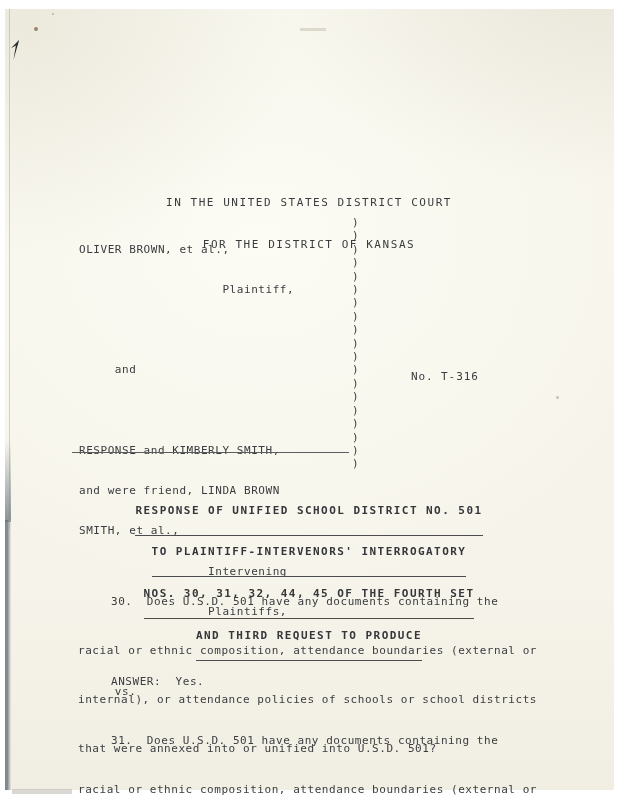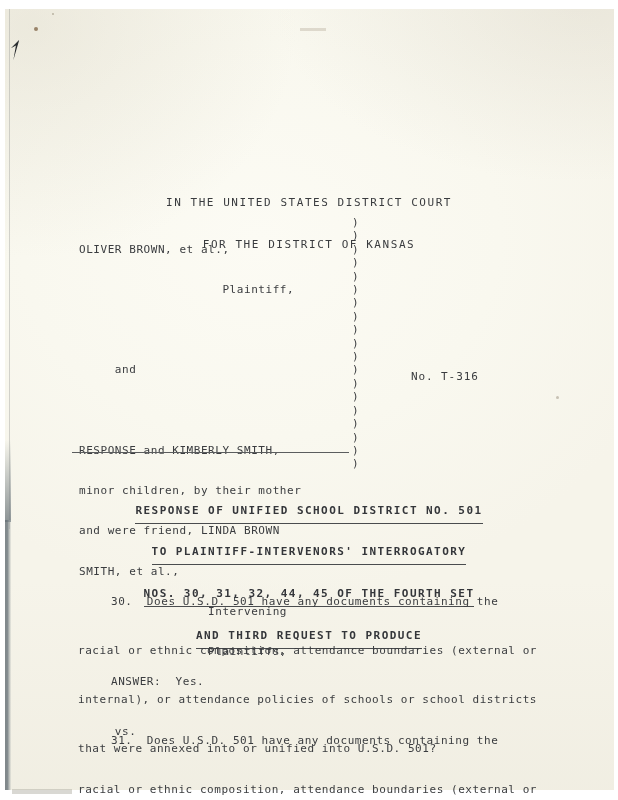--- a/index.html
+++ b/index.html
@@ -185,21 +185,21 @@
     text-align: center;
     letter-spacing: 1.45px;
     font-weight: 700;
     color: #34363a;
   }
   .doc-title div {
     line-height: 14.8px;
   }
   .doc-title span {
     border-bottom: 1.4px solid #4a4c4e;
-    padding-bottom: 6px;
+    padding-bottom: 18px;
   }
 
   .para30 { left: 78px; top: 561px; }
   .answer30 { left: 78px; top: 641px; }
   .para31 { left: 78px; top: 700px; }
 
   .body-block div { line-height: 16.2px; margin-top: 6px; }
   .indent { padding-left: 33px; }
 </style>
 </head>
@@ -233,21 +233,20 @@
     <div>FOR THE DISTRICT OF KANSAS</div>
   </div>
 
   <div class="tx caption-left">
     <div>OLIVER BROWN, et al.,</div>
     <div>                    Plaintiff,</div>
     <div></div>
     <div>     and</div>
     <div></div>
     <div>RESPONSE and KIMBERLY SMITH,</div>
-    <div>minor children, by their mother</div>
     <div>and were friend, LINDA BROWN</div>
     <div>SMITH, et al.,</div>
     <div>                  Intervening</div>
     <div>                  Plaintiffs,</div>
     <div></div>
     <div>     vs.</div>
     <div></div>
     
     
     

